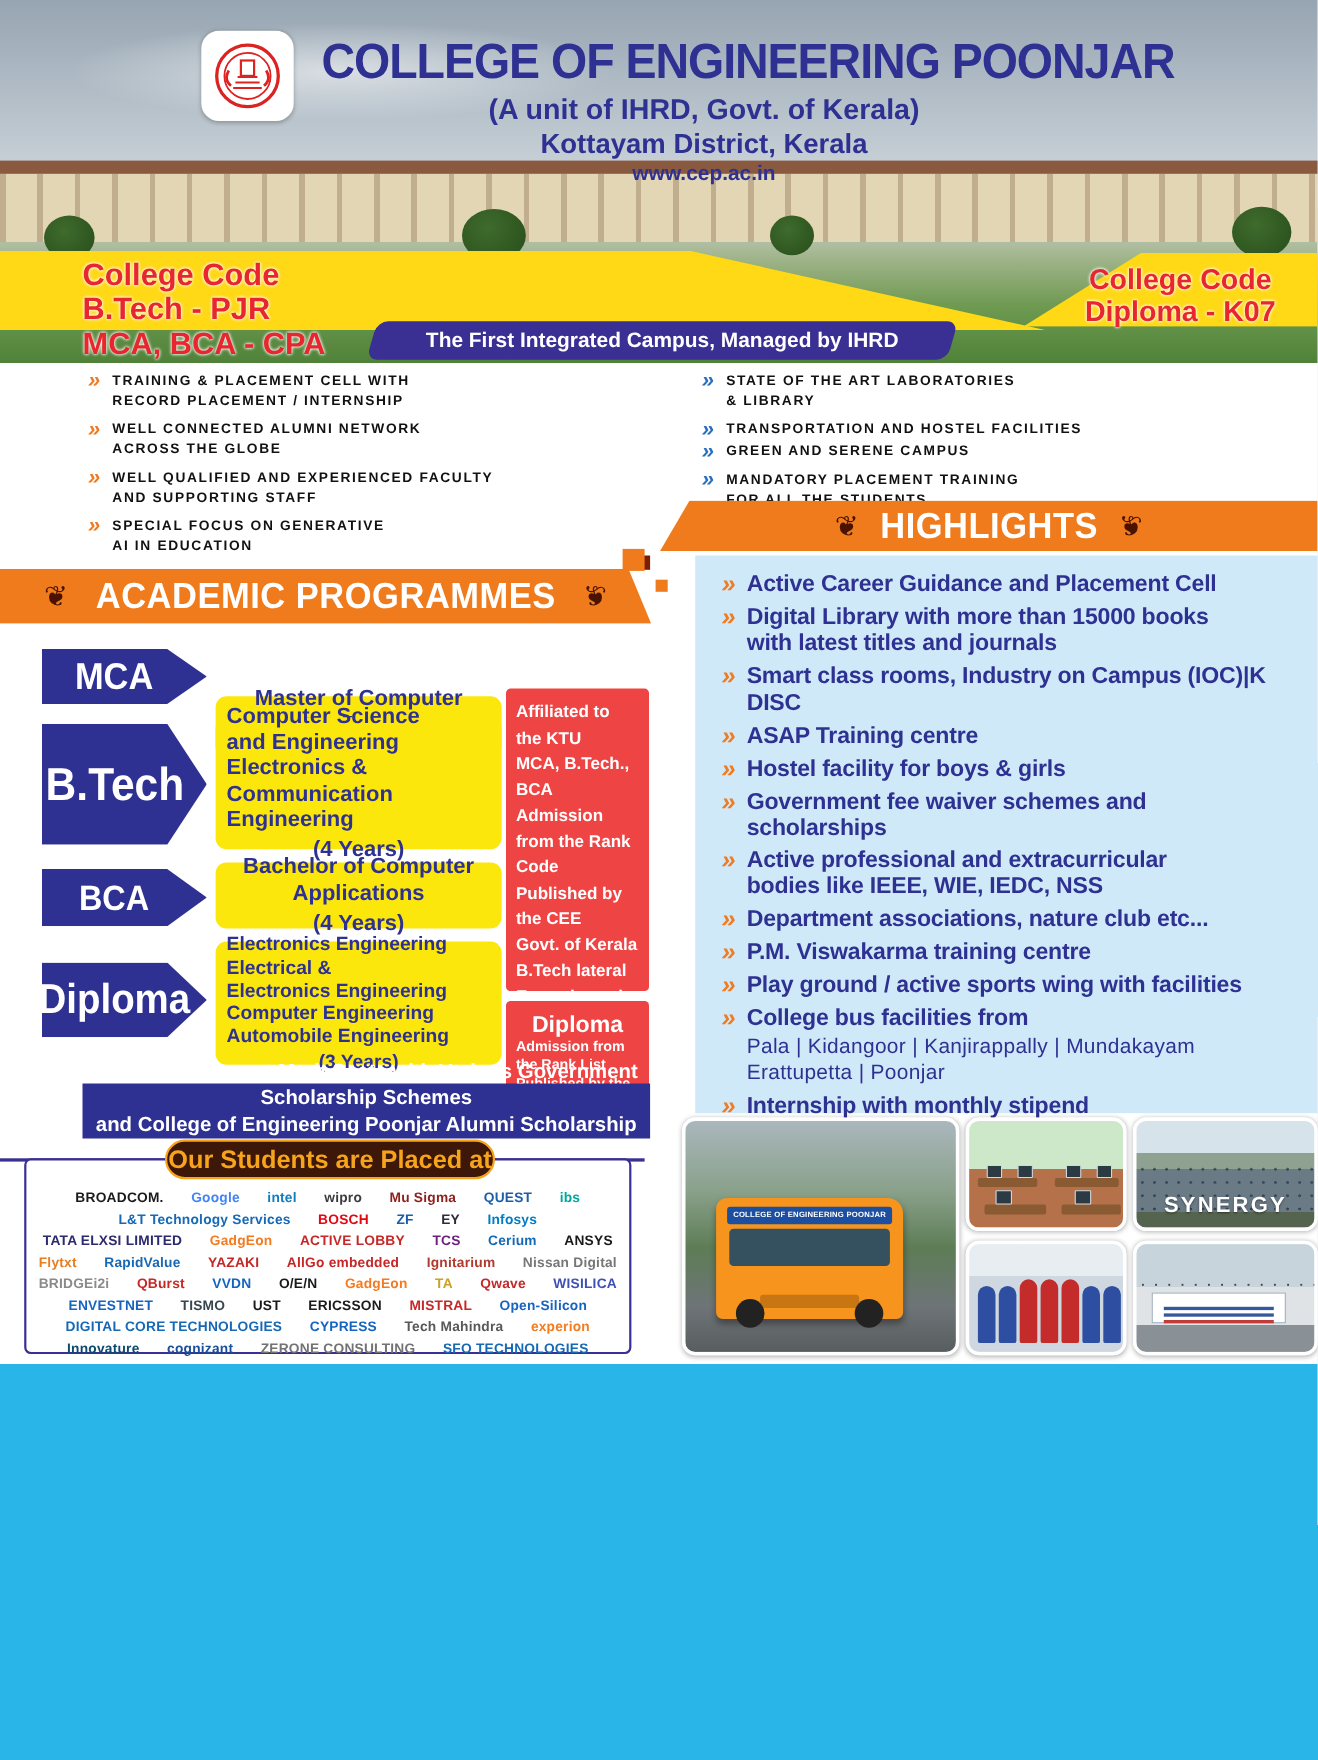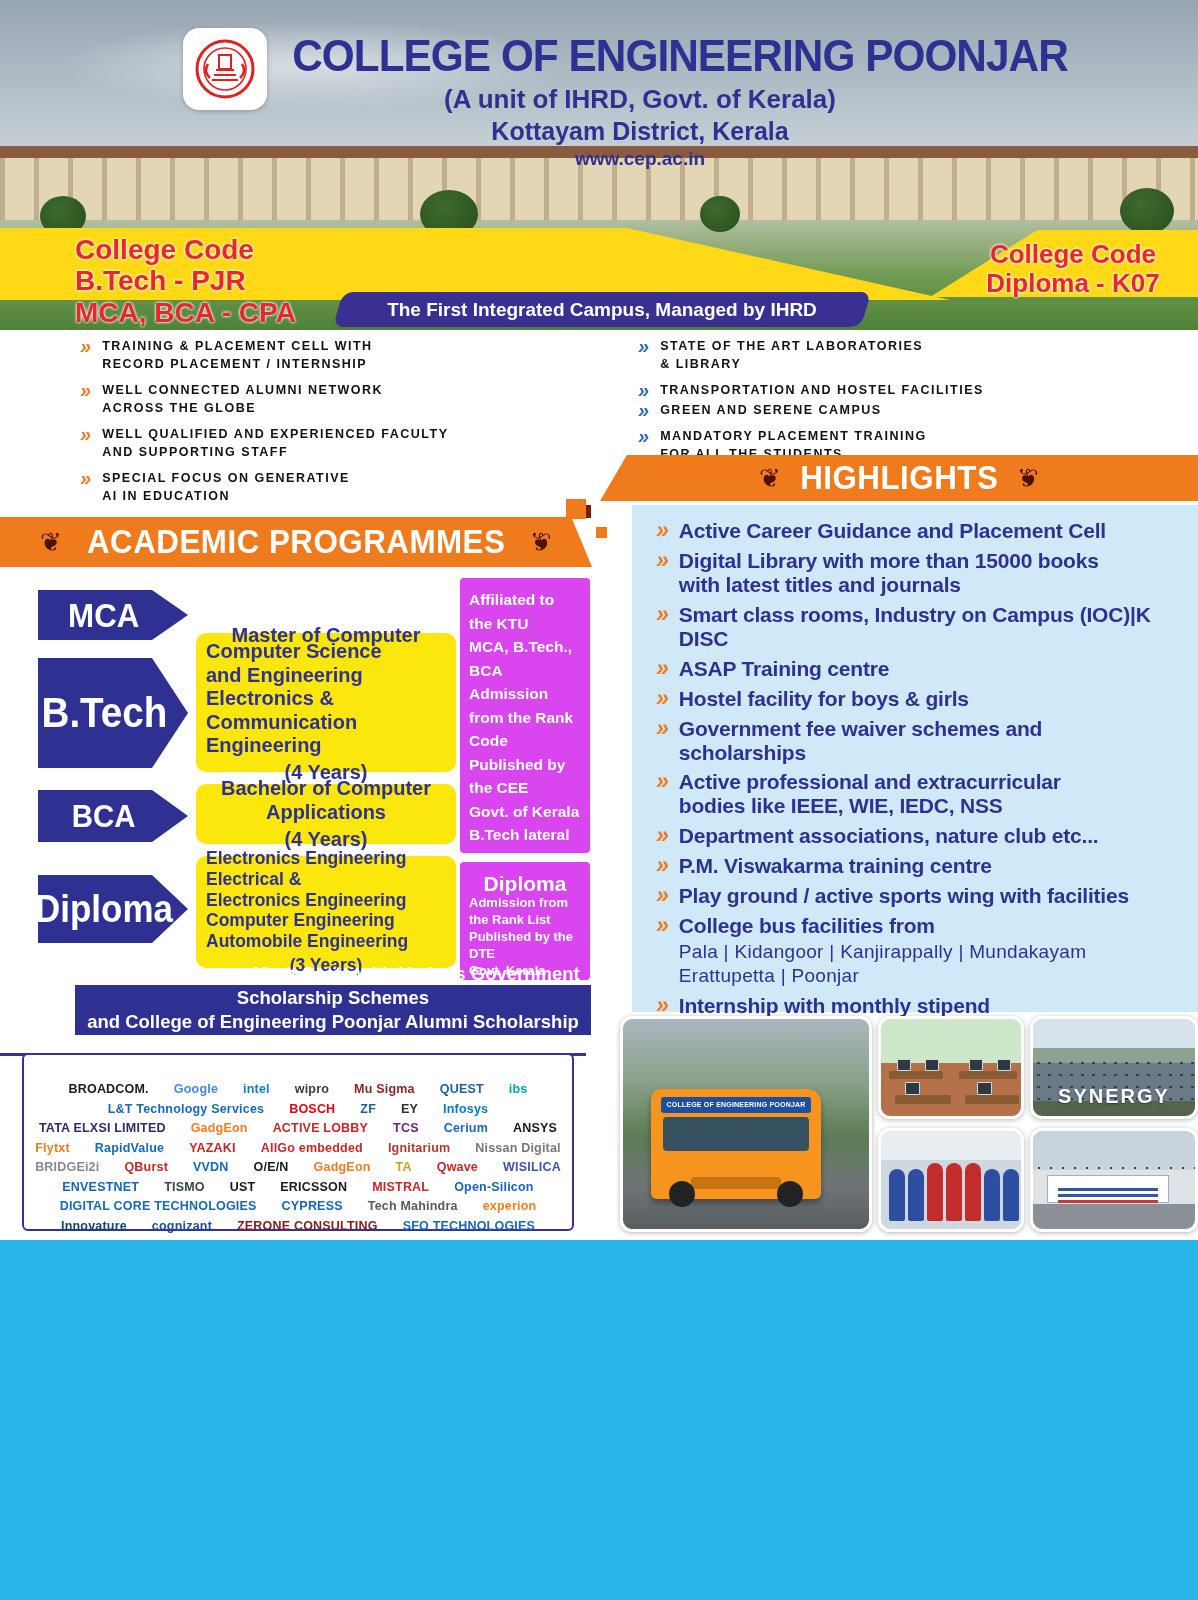--- a/index.html
+++ b/index.html
@@ -74,22 +74,22 @@
   .prog-arrow{position:absolute;left:38px;width:150px;background:#2e3192;color:#fff;font-weight:900;
         display:flex;align-items:center;justify-content:center;
         clip-path:polygon(0 0,76% 0,100% 50%,76% 100%,0 100%);padding-right:18px;box-sizing:border-box;}
   .prog-arrow span{transform:scaleX(.92);white-space:nowrap;}
   .prog-box{position:absolute;left:196px;width:260px;background:#fce70c;border-radius:10px;
         color:#2e3192;font-weight:800;text-align:center;display:flex;flex-direction:column;justify-content:center;
         padding:6px 10px;box-sizing:border-box;}
   .prog-box .d{white-space:pre-line;line-height:1.18;}
   .prog-box .y{margin-top:3px;}
   .prog-box.left-align .d{text-align:left;}
-  .redbox{position:absolute;left:460px;width:130px;background:#d946ef;color:#fff;border-radius:4px;
-        box-sizing:border-box;padding:10px 9px;}
+  .redbox{position:absolute;left:460px;width:130px;background:#ef4444;color:#fff;border-radius:4px;
+        box-sizing:border-box;padding:10px 9px;margin-top:48px;}
   .redbox .ln{font-weight:800;}
   .redbox1 .ln{font-size:15.5px;line-height:1.52;}
   .redbox2 .ttl{font-size:21px;font-weight:800;text-align:center;line-height:1.1;}
   .redbox2 .ln{font-size:13px;line-height:1.3;}
   .merit{position:absolute;left:75px;top:985px;width:516px;height:50px;background:#2e3192;color:#fff;
         display:flex;flex-direction:column;align-items:center;justify-content:center;
         font-size:18.5px;font-weight:800;line-height:1.3;text-align:center;}
 
   
   .purple-line{position:absolute;left:0;top:1053px;width:586px;height:3px;background:#3a2f92;}
@@ -419,23 +419,24 @@
       <span class="company" style="color: rgb(26, 26, 26);">UST</span>
       <span class="company" style="color: rgb(26, 26, 26);">ERICSSON</span>
       <span class="company" style="color: rgb(198, 40, 40);">MISTRAL</span>
       <span class="company" style="color: rgb(21, 101, 192);">Open-Silicon</span>
       <span class="company" style="color: rgb(23, 105, 181);">DIGITAL CORE TECHNOLOGIES</span>
       <span class="company" style="color: rgb(21, 101, 192);">CYPRESS</span>
       <span class="company" style="color: rgb(88, 89, 91);">Tech Mahindra</span>
       <span class="company" style="color: rgb(244, 123, 32);">experion</span>
       <span class="company" style="color: #0c4a6e;">Innovature</span>
       <span class="company" style="color: rgb(26, 79, 156);">cognizant</span>
-      <span class="company" style="color: #7f1d1d;">ZERONE CONSULTING</span>
+      <span class="company" style="color: #737373;">ZERONE CONSULTING</span>
       <span class="company" style="color: rgb(23, 105, 181);">SFO TECHNOLOGIES</span>
     </div>
+  <div class="placed-pill">Our Students are Placed at</div>
 
   <div class="photo ph-bus">
     <div class="bus-body">
       <div class="bus-banner">COLLEGE OF ENGINEERING POONJAR</div>
       <div class="bus-glass"></div>
       <div class="bus-grill"></div>
       <div class="bus-wheel" style="left:18px;"></div>
       <div class="bus-wheel" style="right:18px;"></div>
     </div>
   </div>

